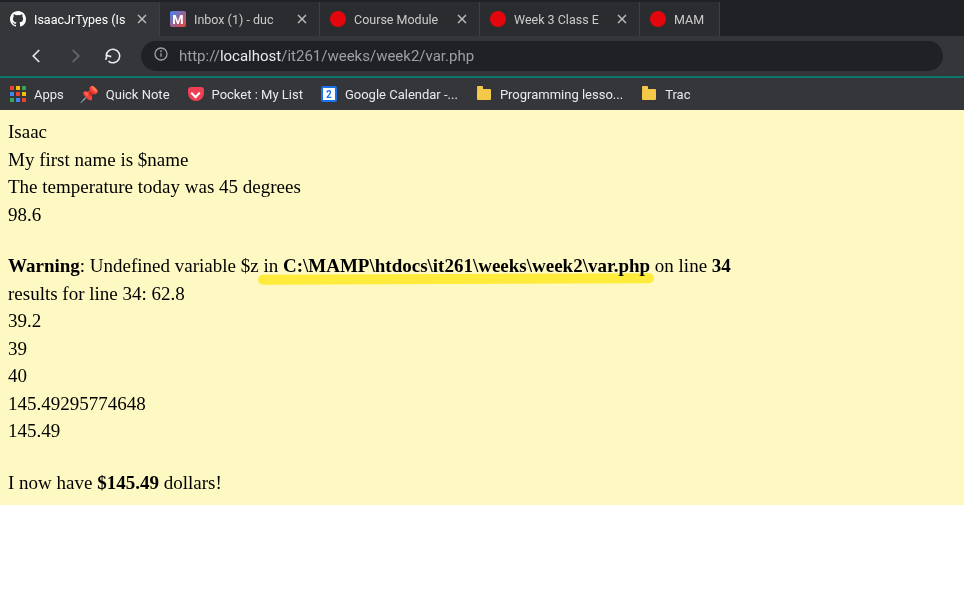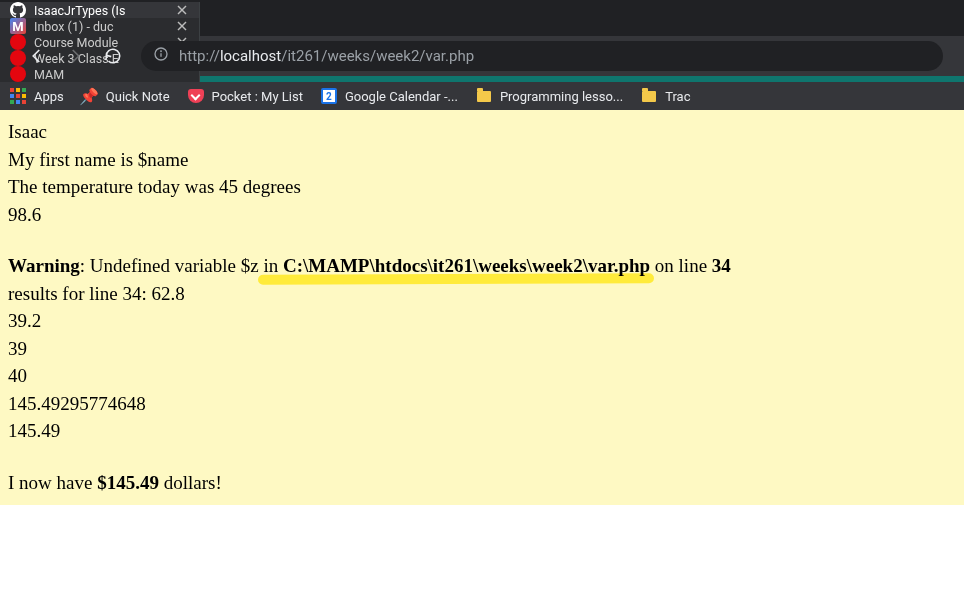--- a/index.html
+++ b/index.html
@@ -9,21 +9,20 @@
       width: 964px;
       height: 598px;
       overflow: hidden;
     }
     .tab-strip {
       display: flex;
       background: #202124;
       height: 36px;
       align-items: stretch;
       padding-top: 2px;
-      flex-direction: column;
     }
     .tab {
       display: flex;
       align-items: center;
       gap: 8px;
       padding: 0 10px;
       color: #ccc;
       font-size: 12.5px;
       max-width: 200px;
       min-width: 160px;
@@ -93,21 +92,21 @@
       margin-left: 6px;
     }
     .address-bar .url-host { color: #e8eaed; }
     .bookmarks-bar {
       display: flex;
       align-items: center;
       background: #35363a;
       height: 34px;
       padding: 0 10px;
       gap: 18px;
-      border-top: 6px solid #0f766e;
+      border-top: 2px solid #0f766e;
     }
     .bookmark {
       display: flex;
       align-items: center;
       gap: 8px;
       color: #e8eaed;
       font-size: 13px;
       cursor: pointer;
       white-space: nowrap;
     }

